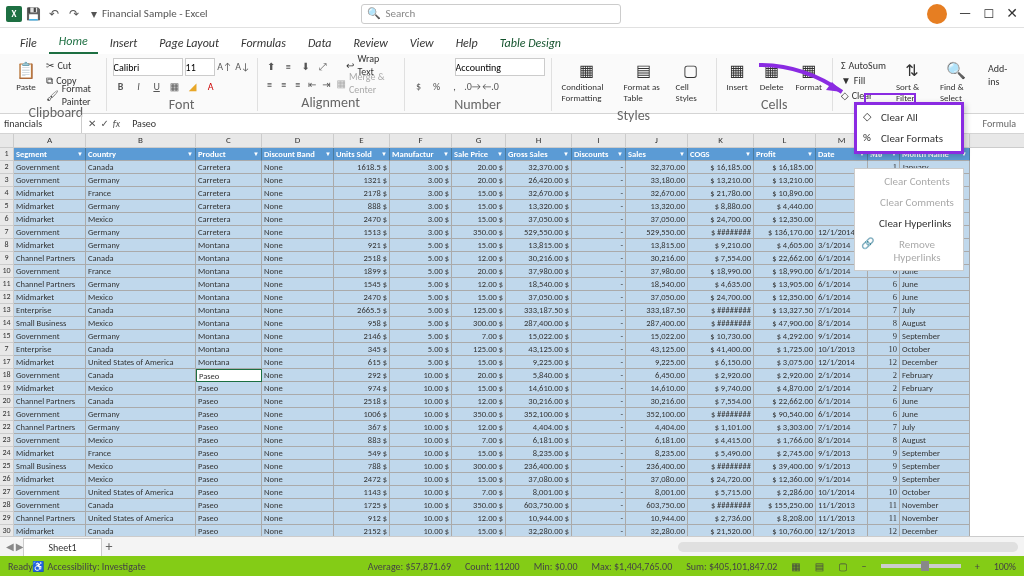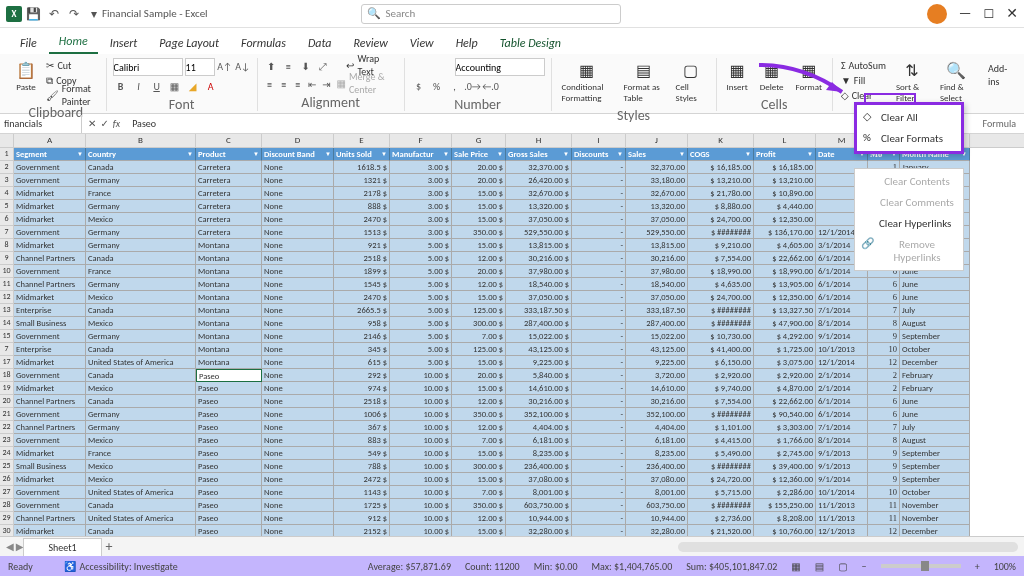--- a/index.html
+++ b/index.html
@@ -77,21 +77,21 @@
 .c12 { width: 52px; } .c13 { width: 32px; font-family: Liberation Serif, serif; } .c14 { width: 70px; }
 
 
 .sheet-tabs-row { height: 20px; display: flex; align-items: center; border-top: 1px solid #ccc; background: #f4f4f4; padding: 0 6px; }
 .sheet-nav { display: flex; gap: 2px; font-size: 10px; color: #888; }
 .sheet-tab { padding: 2px 24px; font-size: 10px; background: #fff; border: 1px solid #ccc; border-bottom: none; }
 .add-sheet { margin-left: 4px; font-size: 14px; color: #666; cursor: pointer; }
 .scroll-indicator { margin-left: auto; width: 340px; height: 10px; background: #e0e0e0; border-radius: 5px; }
 
 
-.status-bar { height: 20px; display: flex; align-items: center; background: #c4b5fd; padding: 0 8px; font-size: 10px; color: #444; gap: 32px; }
+.status-bar { height: 20px; display: flex; align-items: center; background: #84cc16; padding: 0 8px; font-size: 10px; color: #444; gap: 0; }
 .status-right { margin-left: auto; display: flex; gap: 14px; align-items: center; }
 .zoom-slider { width: 80px; height: 4px; background: #ccc; position: relative; }
 .zoom-slider::after { content:''; position:absolute; left: 50%; top:-3px; width:8px; height:10px; background:#888; }
 </style>
 </head>
 <body>
 
 <div class="titlebar">
   <div class="qat">
     <div class="excel-icon">X</div>
@@ -649,21 +649,21 @@
         <div class="row-header">18</div>
         <div class="cell c0">Government</div>
         <div class="cell c1">Canada</div>
         <div class="cell c2 active">Paseo</div>
         <div class="cell c3">None</div>
         <div class="cell c4 num">292 $</div>
         <div class="cell c5 num">10.00 $</div>
         <div class="cell c6 num">20.00 $</div>
         <div class="cell c7 num">5,840.00 $</div>
         <div class="cell c8 num">-</div>
-        <div class="cell c9 num">3,720.00</div>
+        <div class="cell c9 num">6,450.00</div>
         <div class="cell c10 num">$  2,920.00</div>
         <div class="cell c11 num">$        2,920.00</div>
         <div class="cell c12">2/1/2014</div>
         <div class="cell c13 num">2</div>
         <div class="cell c14">February</div>
       </div>
       <div class="grid-row data-row odd selected">
         <div class="row-header">19</div>
         <div class="cell c0">Midmarket</div>
         <div class="cell c1">Mexico</div>

